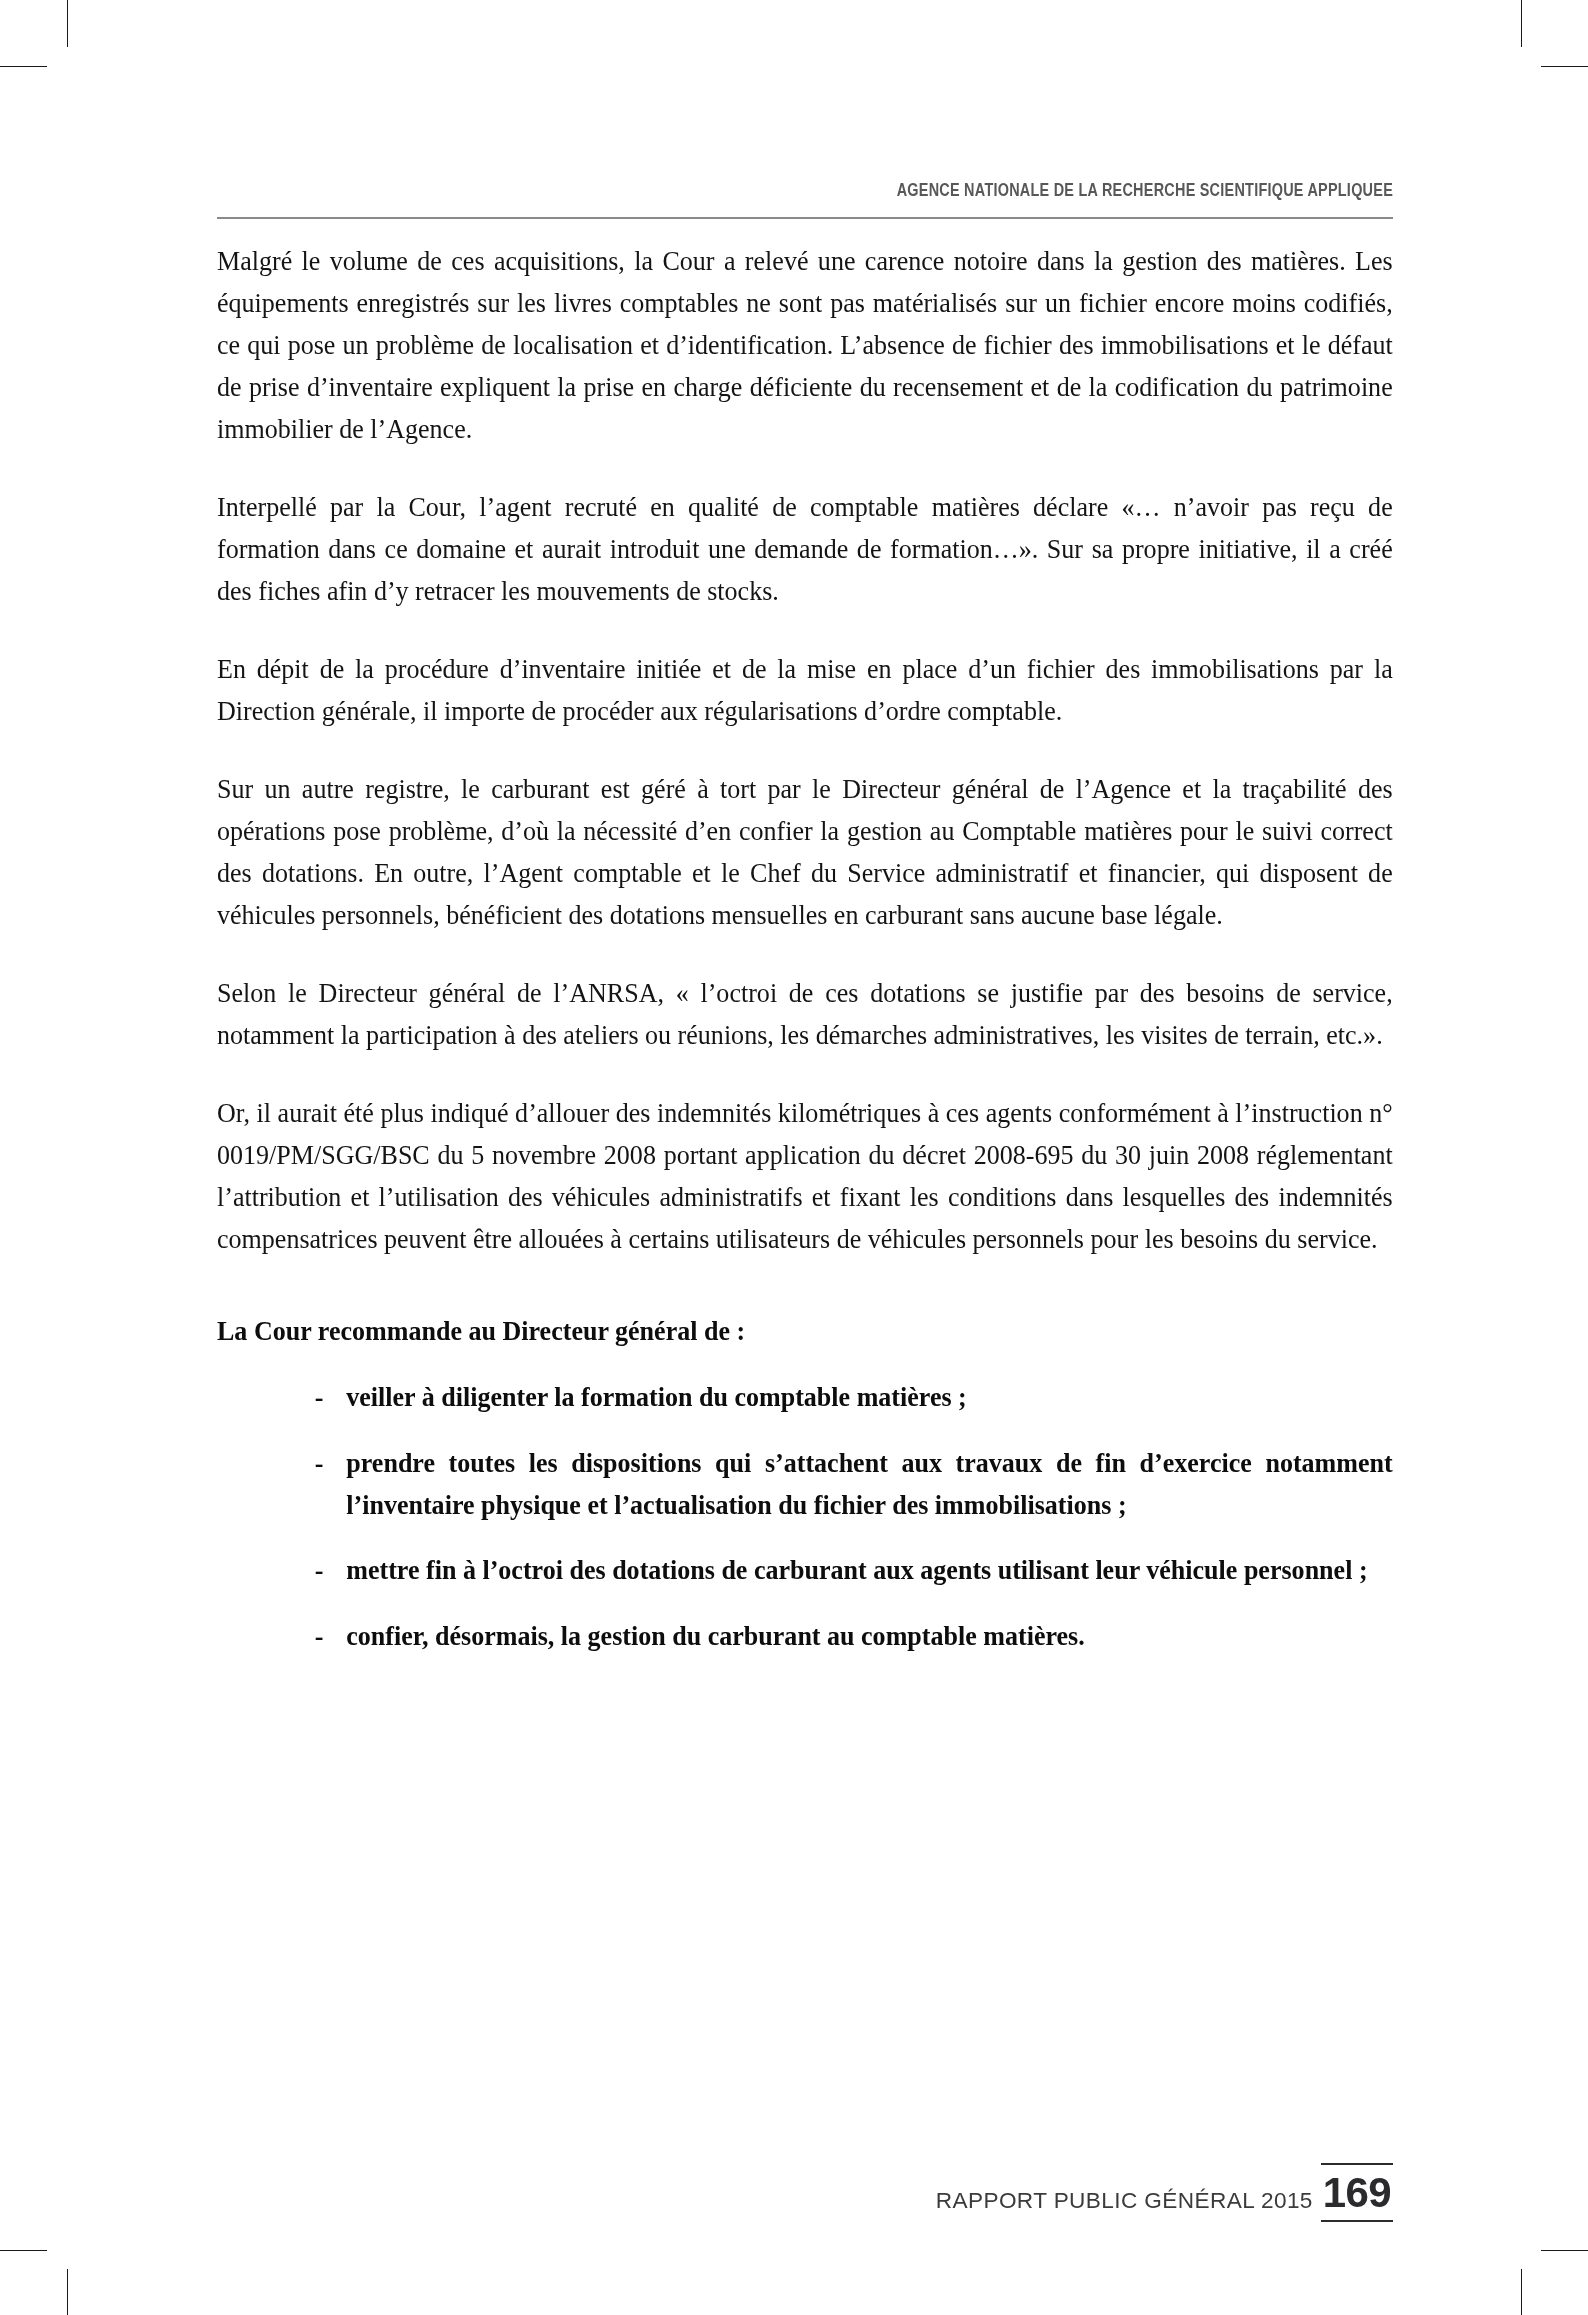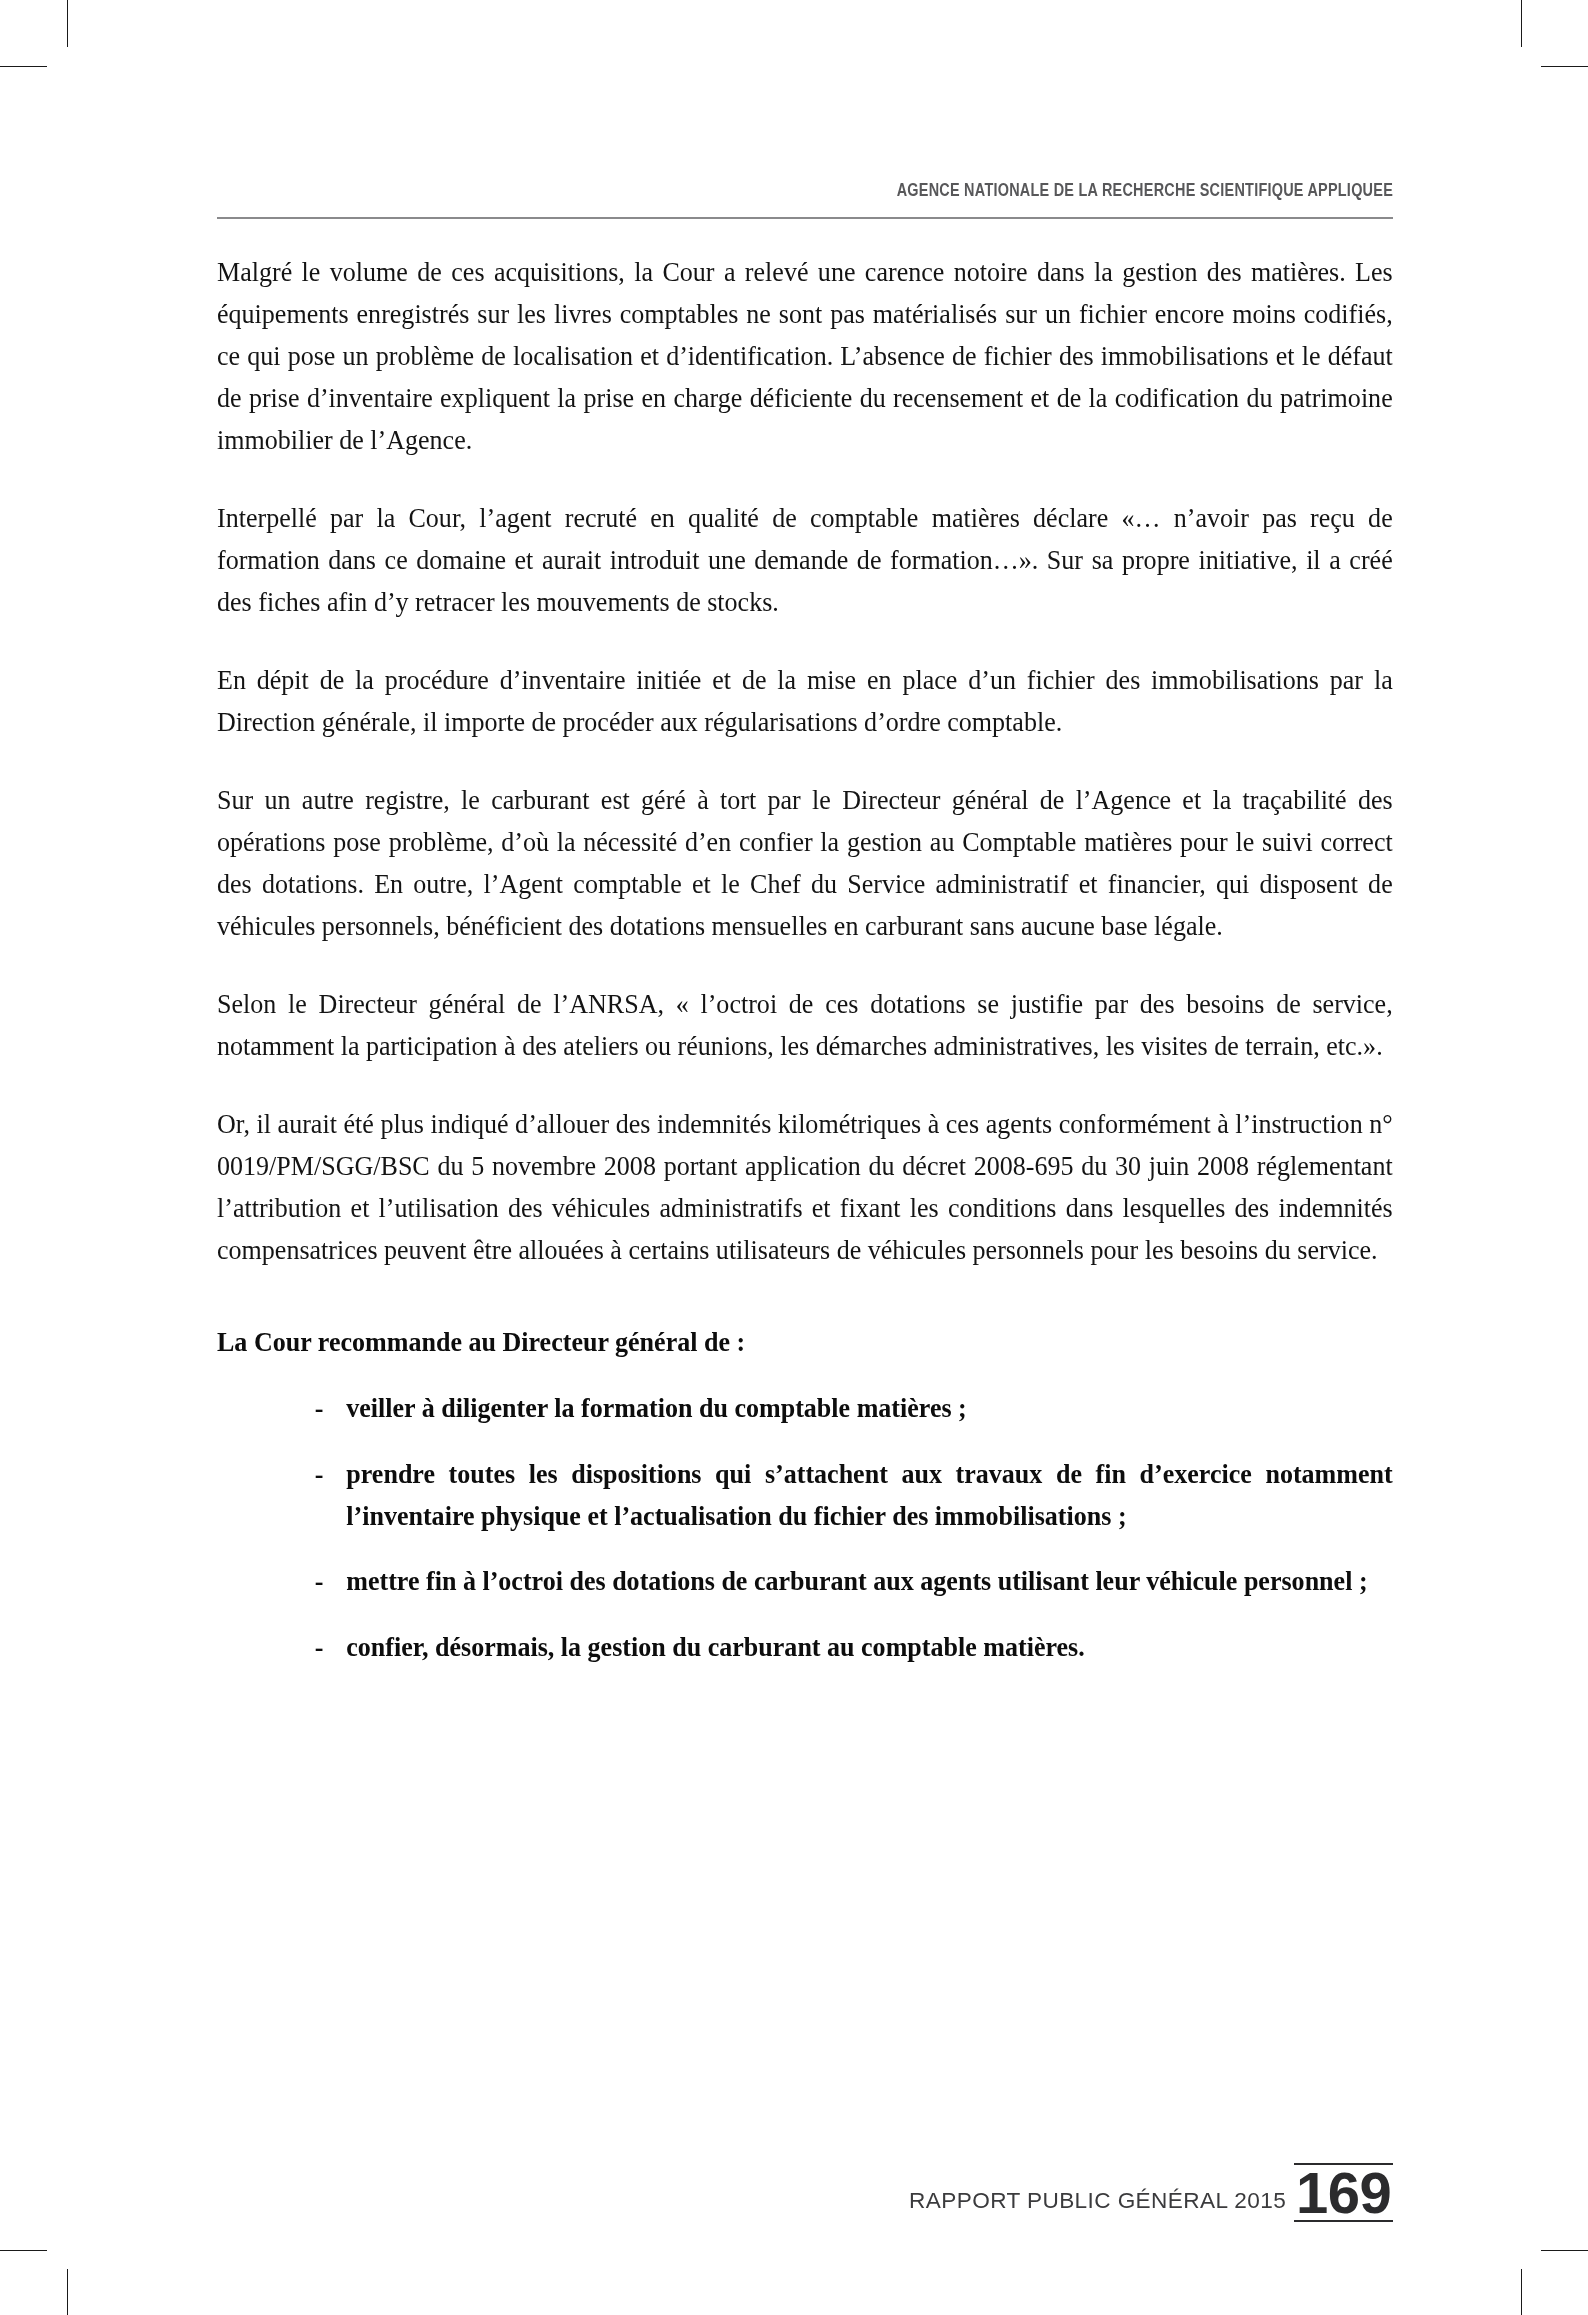--- a/index.html
+++ b/index.html
@@ -68,21 +68,21 @@
     top: 182px;
     left: 0;
     width: 1176px;
     height: 2.2px;
     background: #8a8a8c;
   }
 
   
   .body {
     position: absolute;
-    top: 216px;
+    top: 205px;
     left: 0;
     width: 1176px;
   }
 
   p.para {
     margin: 0 0 36px 0;
     font-size: 28px;
     line-height: 42px;
     text-align: justify;
     color: #141414;
@@ -155,21 +155,21 @@
     letter-spacing: 0.4px;
     color: #3b3b3d;
     padding-bottom: 8.1px;
     white-space: nowrap;
   }
 
   .folio {
     position: relative;
     font-family: "Liberation Sans", "DejaVu Sans", sans-serif;
     font-weight: bold;
-    font-size: 58px;
+    font-size: 42px;
     line-height: 47px;
     color: #2b2b2d;
     padding: 6.3px 1.8px 5.4px 1.8px;
     letter-spacing: -0.5px;
   }
   .folio::before,
   .folio::after {
     content: "";
     position: absolute;
     left: 0;

